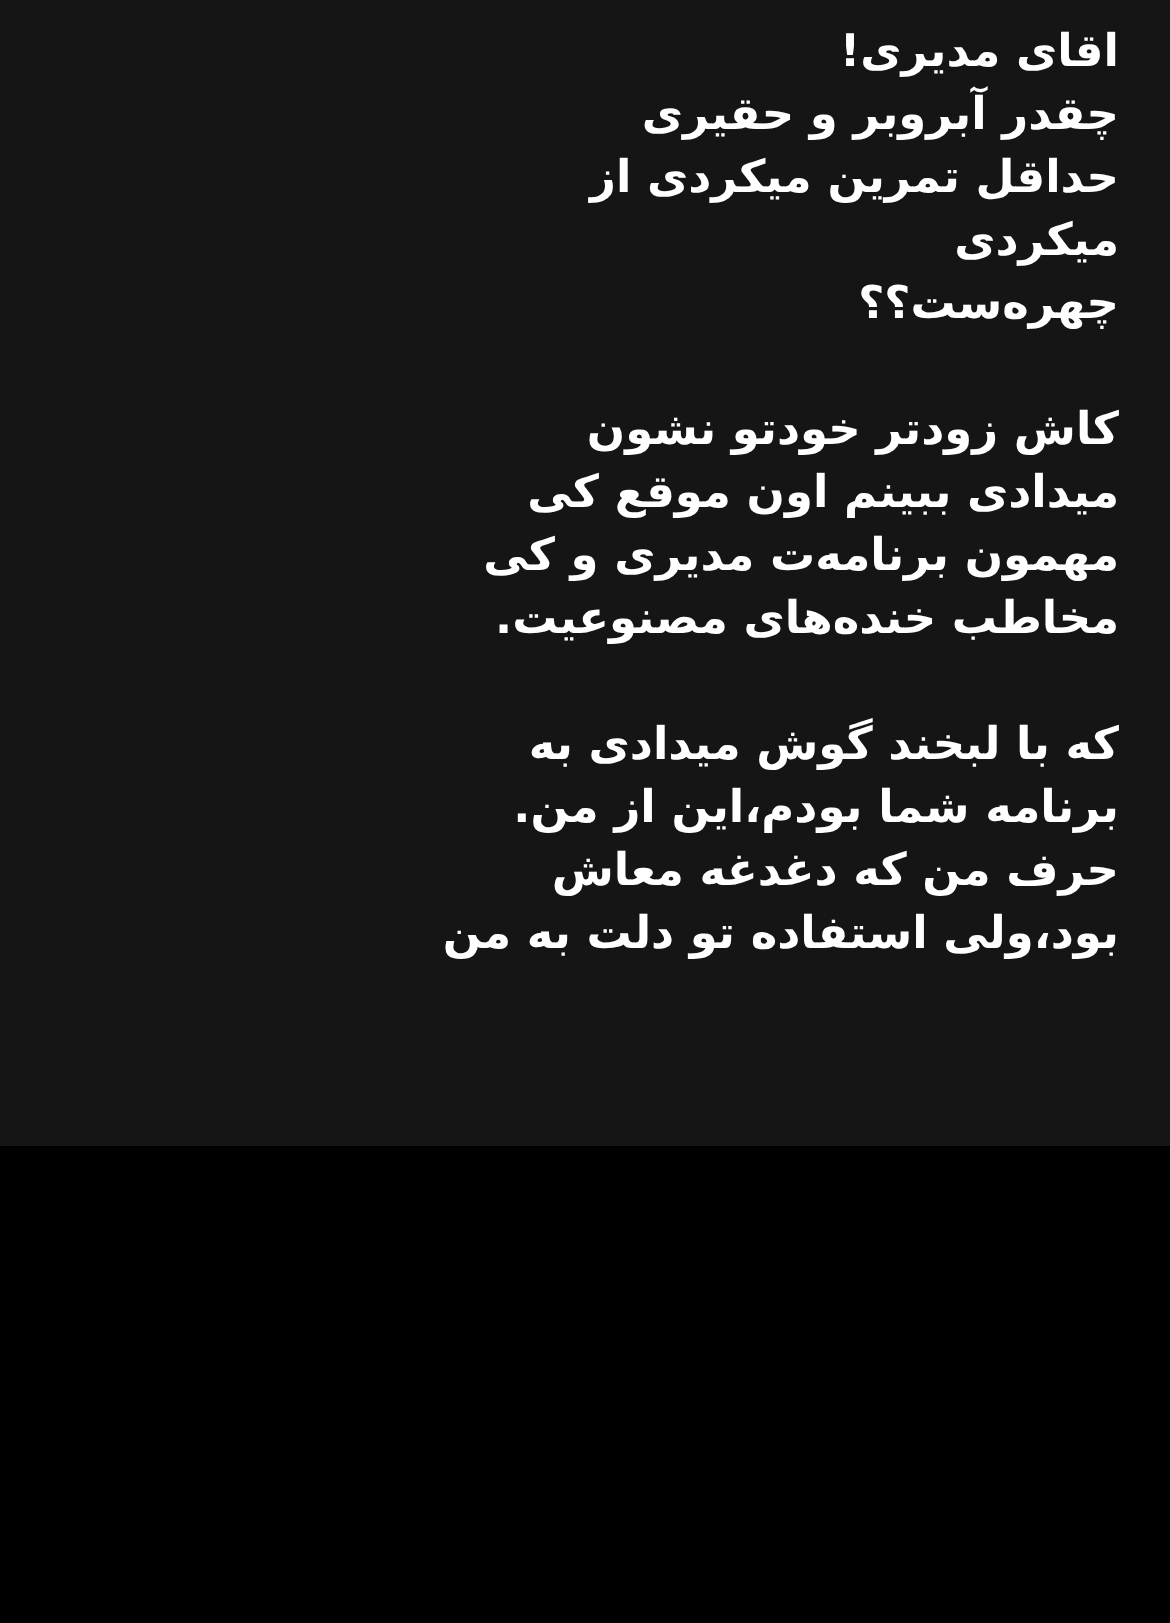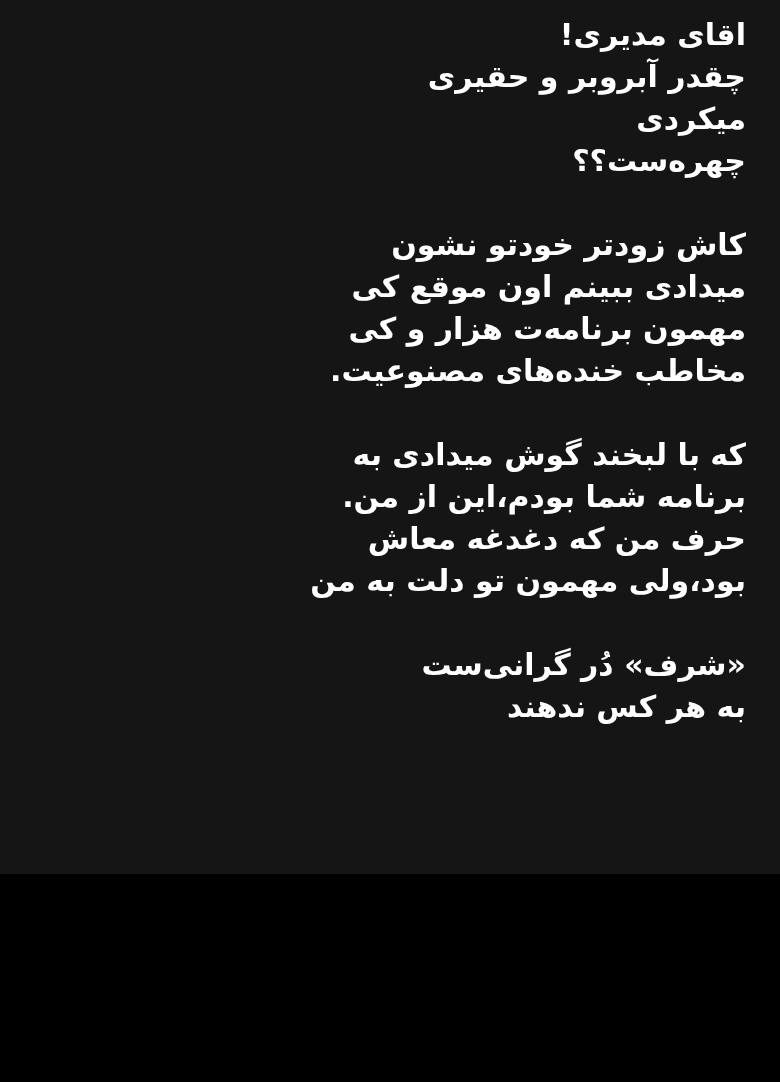--- a/index.html
+++ b/index.html
@@ -3,21 +3,21 @@
 <meta charset="utf-8">
 <style>
   html, body {
     margin: 0;
     padding: 0;
     background: #000;
   }
   .canvas {
     position: relative;
     width: 780px;
-    height: 874px;
+    height: 764px;
     background: #151515;
     overflow: hidden;
     font-family: "DejaVu Sans", sans-serif;
     direction: rtl;
   }
   .poem {
     position: absolute;
     top: 14px;
     right: 34px;
     left: 34px;
@@ -61,42 +61,39 @@
 </head>
 <body>
 
 <div class="canvas">
 
   <div class="poem">
 
     <div class="stanza">
       <div class="line">اقای مدیری!</div>
       <div class="line">چقدر آبروبر و حقیری</div>
+      <div class="line">حداقل تمرین میکردی از</div>
       <div class="line">میکردی</div>
       <div class="line">چهره‌ست؟؟</div>
     </div>
 
     <div class="stanza">
       <div class="line">کاش زودتر خودتو نشون</div>
       <div class="line">میدادی ببینم اون موقع کی</div>
-      <div class="line">مهمون برنامه‌ت هزار و کی</div>
+      <div class="line">مهمون برنامه‌ت مدیری و کی</div>
       <div class="line">مخاطب خنده‌های مصنوعیت.</div>
     </div>
 
     <div class="stanza">
       <div class="line">که با لبخند گوش میدادی به</div>
       <div class="line">برنامه شما بودم،این از من.</div>
       <div class="line">حرف من که دغدغه معاش</div>
-      <div class="line">بود،ولی مهمون تو دلت به من</div>
+      <div class="line">بود،ولی استفاده تو دلت به من</div>
     </div>
 
-    <div class="stanza">
-      <div class="line">«شرف» دُر گرانی‌ست</div>
-      <div class="line">به هر کس ندهند</div>
-    </div>
 
   </div>
 
   <div class="hashtag-badge">
     <span>#مهران_مدیری</span>
   </div>
 
 </div>
 
 </body></html>

